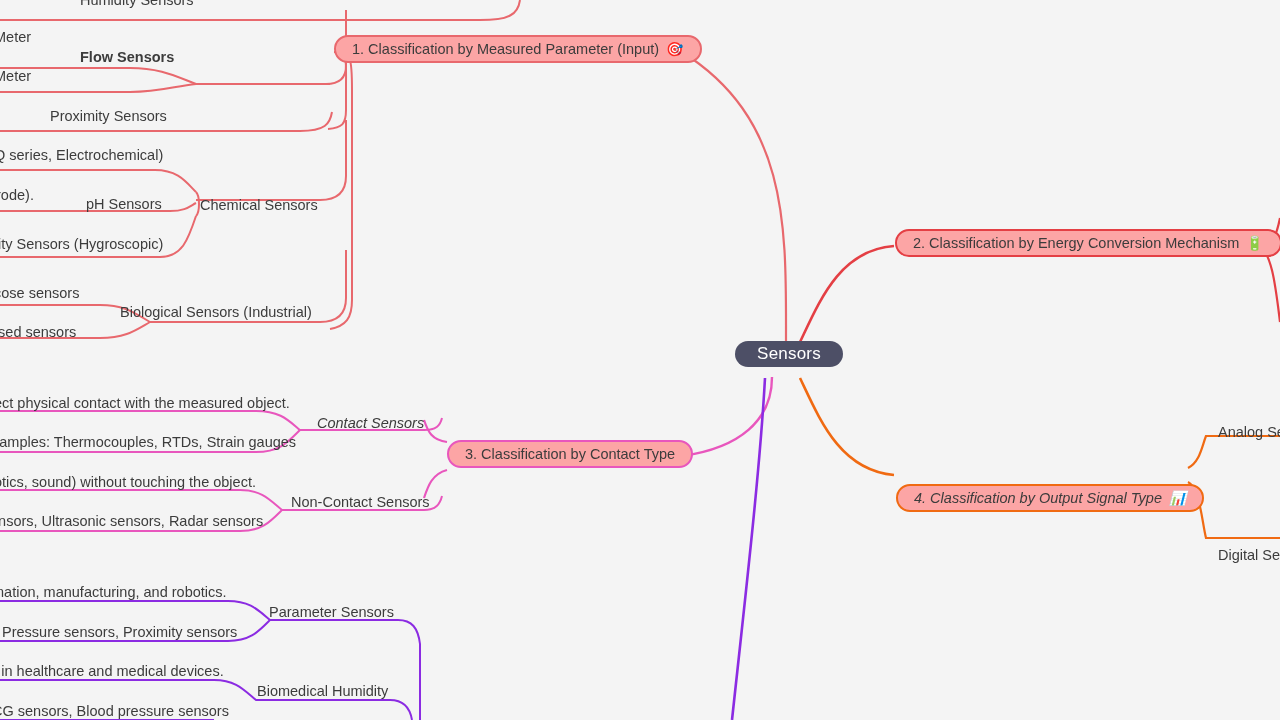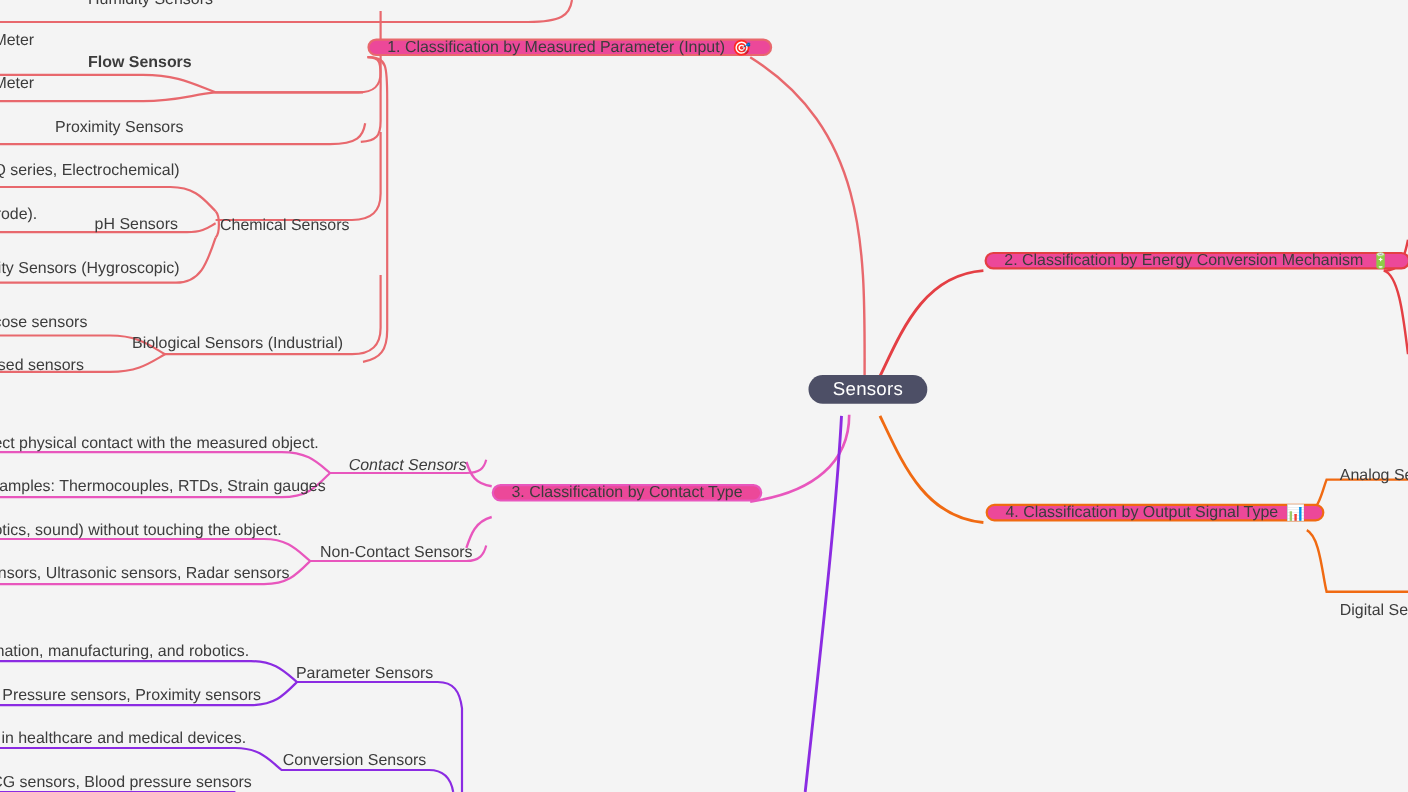--- a/index.html
+++ b/index.html
@@ -43,44 +43,44 @@
     justify-content: center;
     color: #ffffff;
     font-size: 17px;
     letter-spacing: .2px;
     z-index: 6;
   }
 
   
   .topic-node {
     position: absolute;
-    background: #ec4899;
+    background: #fca5a5;
     border-radius: 18px;
     border: 2px solid #e8666b;
     display: flex;
     align-items: center;
     justify-content: center;
     padding: 0 16px;
-    height: 16px;
+    height: 28px;
     box-sizing: border-box;
     color: #3c3c3c;
     font-size: 14.5px;
     white-space: nowrap;
     z-index: 5;
   }
   .topic-node .emoji {
     margin-left: 7px;
     font-size: 14px;
     line-height: 1;
   }
 
   #node-1 { left: 334px; top: 35px;  border-color: #e8686d; }
   #node-2 { left: 895px; top: 229px; border-color: #e43f44; }
   #node-3 { left: 447px; top: 440px; border-color: #e856bd; }
-  #node-4 { left: 896px; top: 458px; border-color: #f06a12; }
+  #node-4 { left: 896px; top: 484px; border-color: #f06a12; font-style: italic; }
 
   
   .label {
     position: absolute;
     color: #3c3c3c;
     font-size: 14.5px;
     white-space: nowrap;
     z-index: 4;
   }
   .label.l2 { font-size: 14.5px; }
@@ -197,19 +197,19 @@
 
   <div class="label l3" style="left:-6px; top:474px;">otics, sound) without touching the object.</div>
   <div class="label l2" style="left:291px; top:494px;">Non-Contact Sensors</div>
   <div class="label l3" style="left:-10px; top:513px;">ensors, Ultrasonic sensors, Radar sensors</div>
 
   <div class="label l3" style="left:-8px; top:584px;">mation, manufacturing, and robotics.</div>
   <div class="label l2" style="left:269px; top:604px;">Parameter Sensors</div>
   <div class="label l3" style="left:-6px; top:624px;">: Pressure sensors, Proximity sensors</div>
 
   <div class="label l3" style="left:-6px; top:663px;">l in healthcare and medical devices.</div>
-  <div class="label l2" style="left:257px; top:683px;">Conversion Sensors</div>
+  <div class="label l2" style="left:257px; top:683px;">Biomedical Humidity</div>
   <div class="label l3" style="left:-8px; top:703px;">CG sensors, Blood pressure sensors</div>
 
   <div class="label l2" style="left:1218px; top:424px;">Analog Se</div>
   <div class="label l2" style="left:1218px; top:521px;margin-top:26px;">Digital Se</div>
 
 </div>
 
 </body></html>

